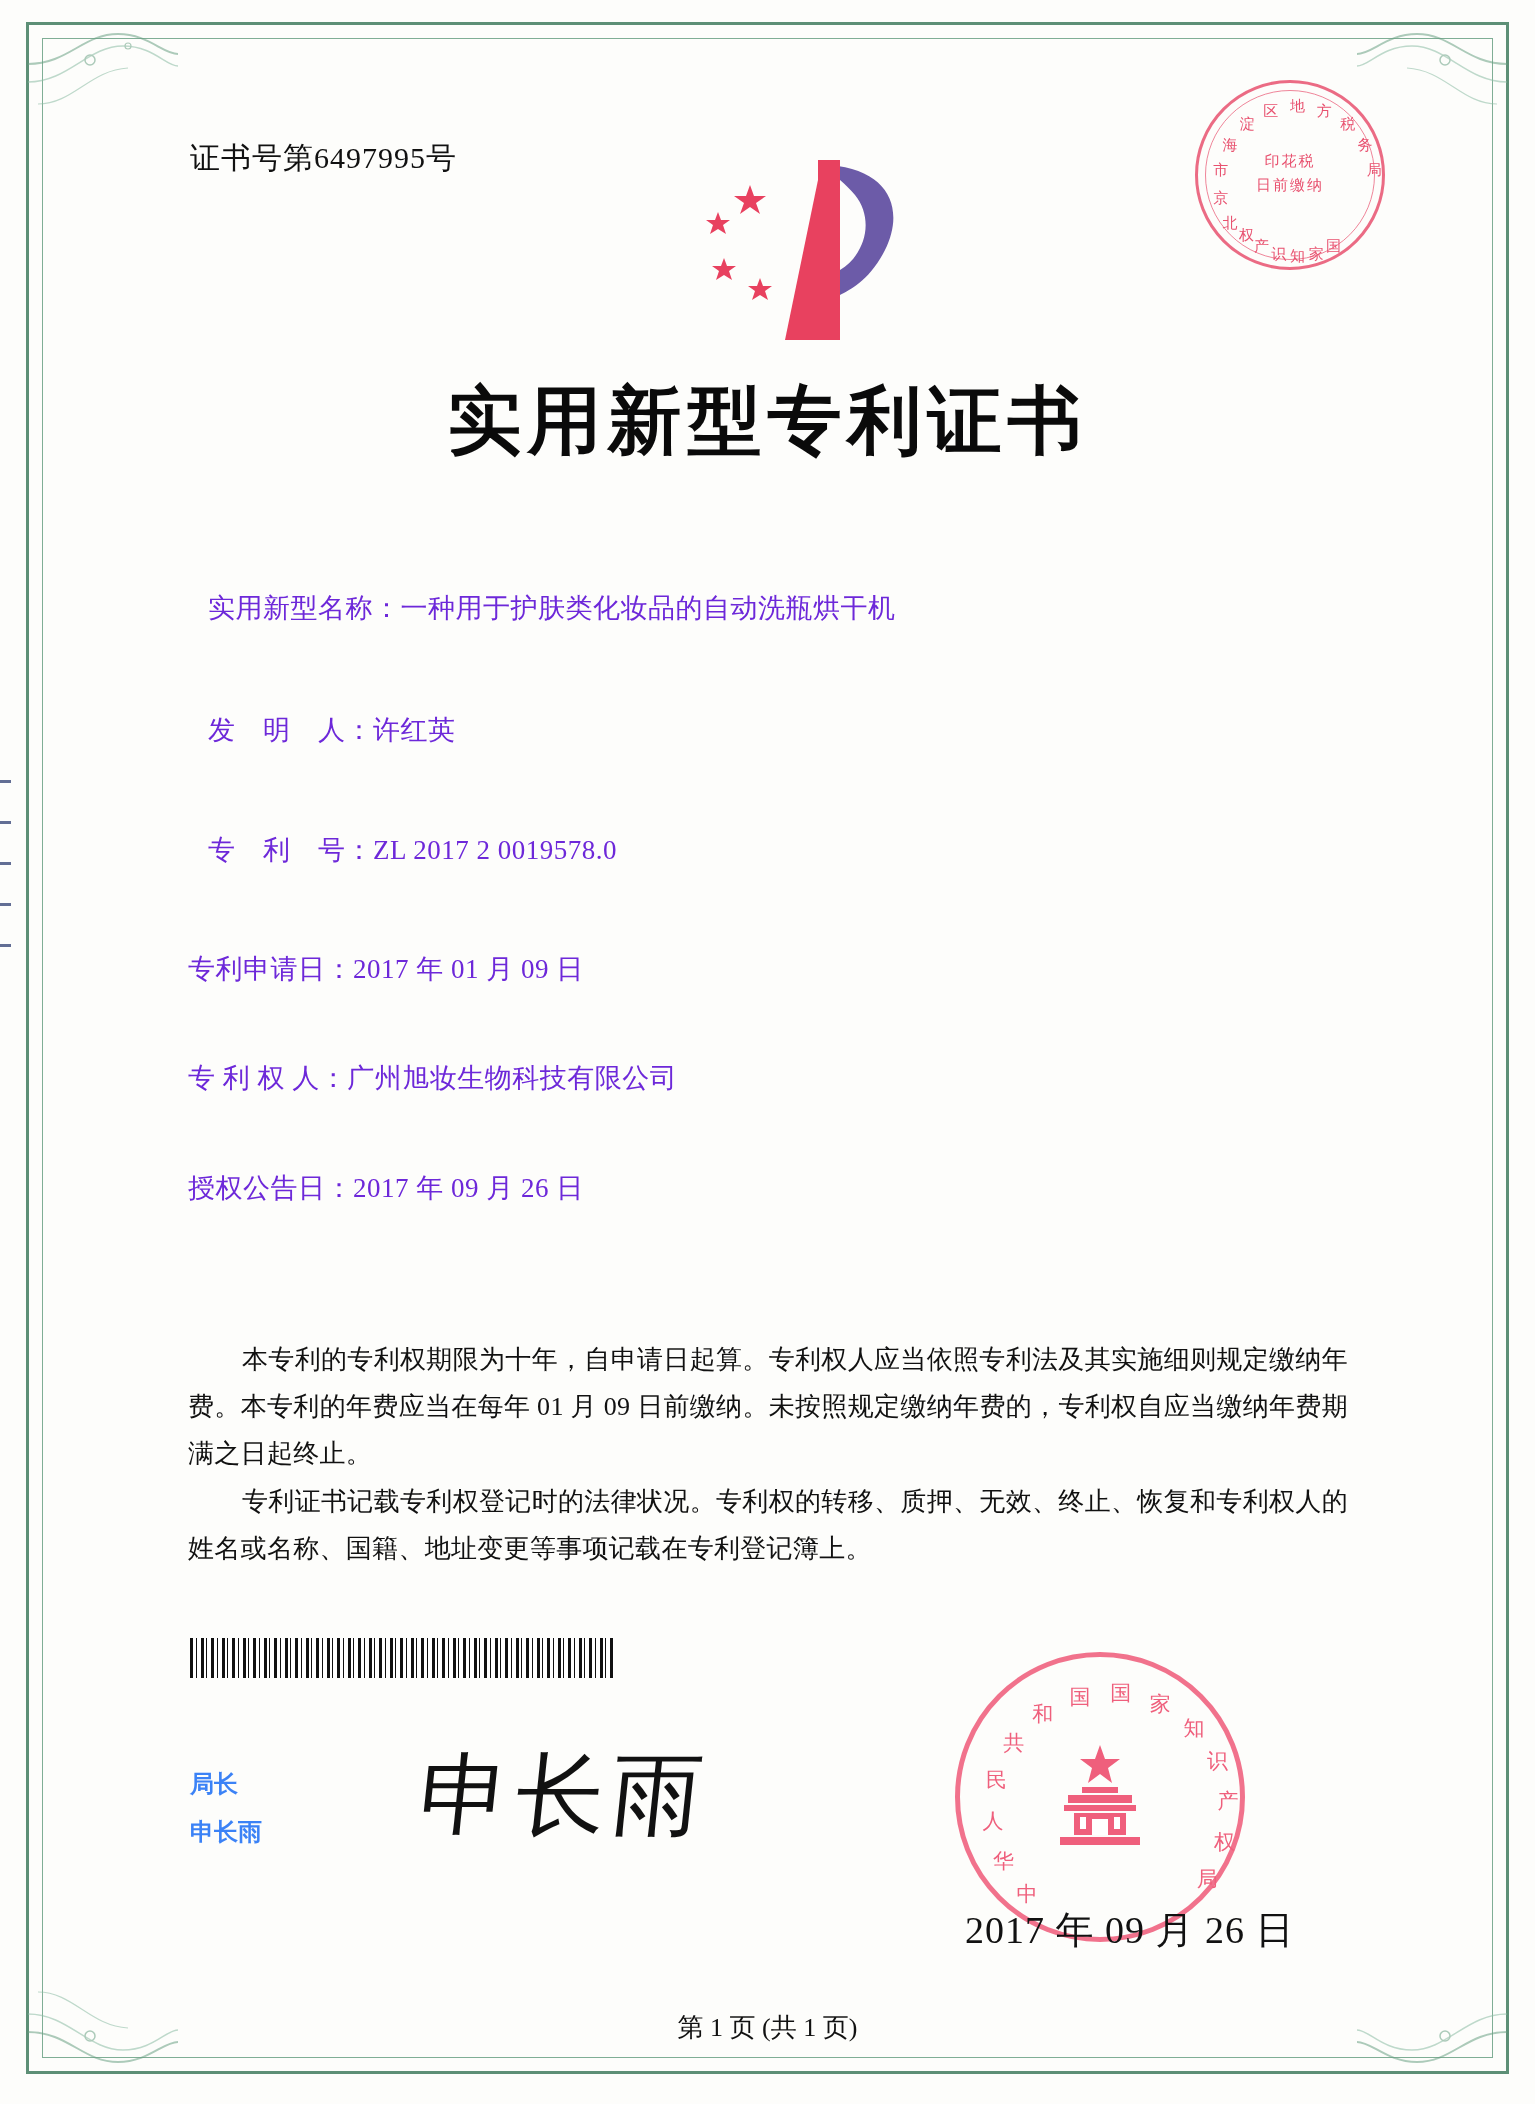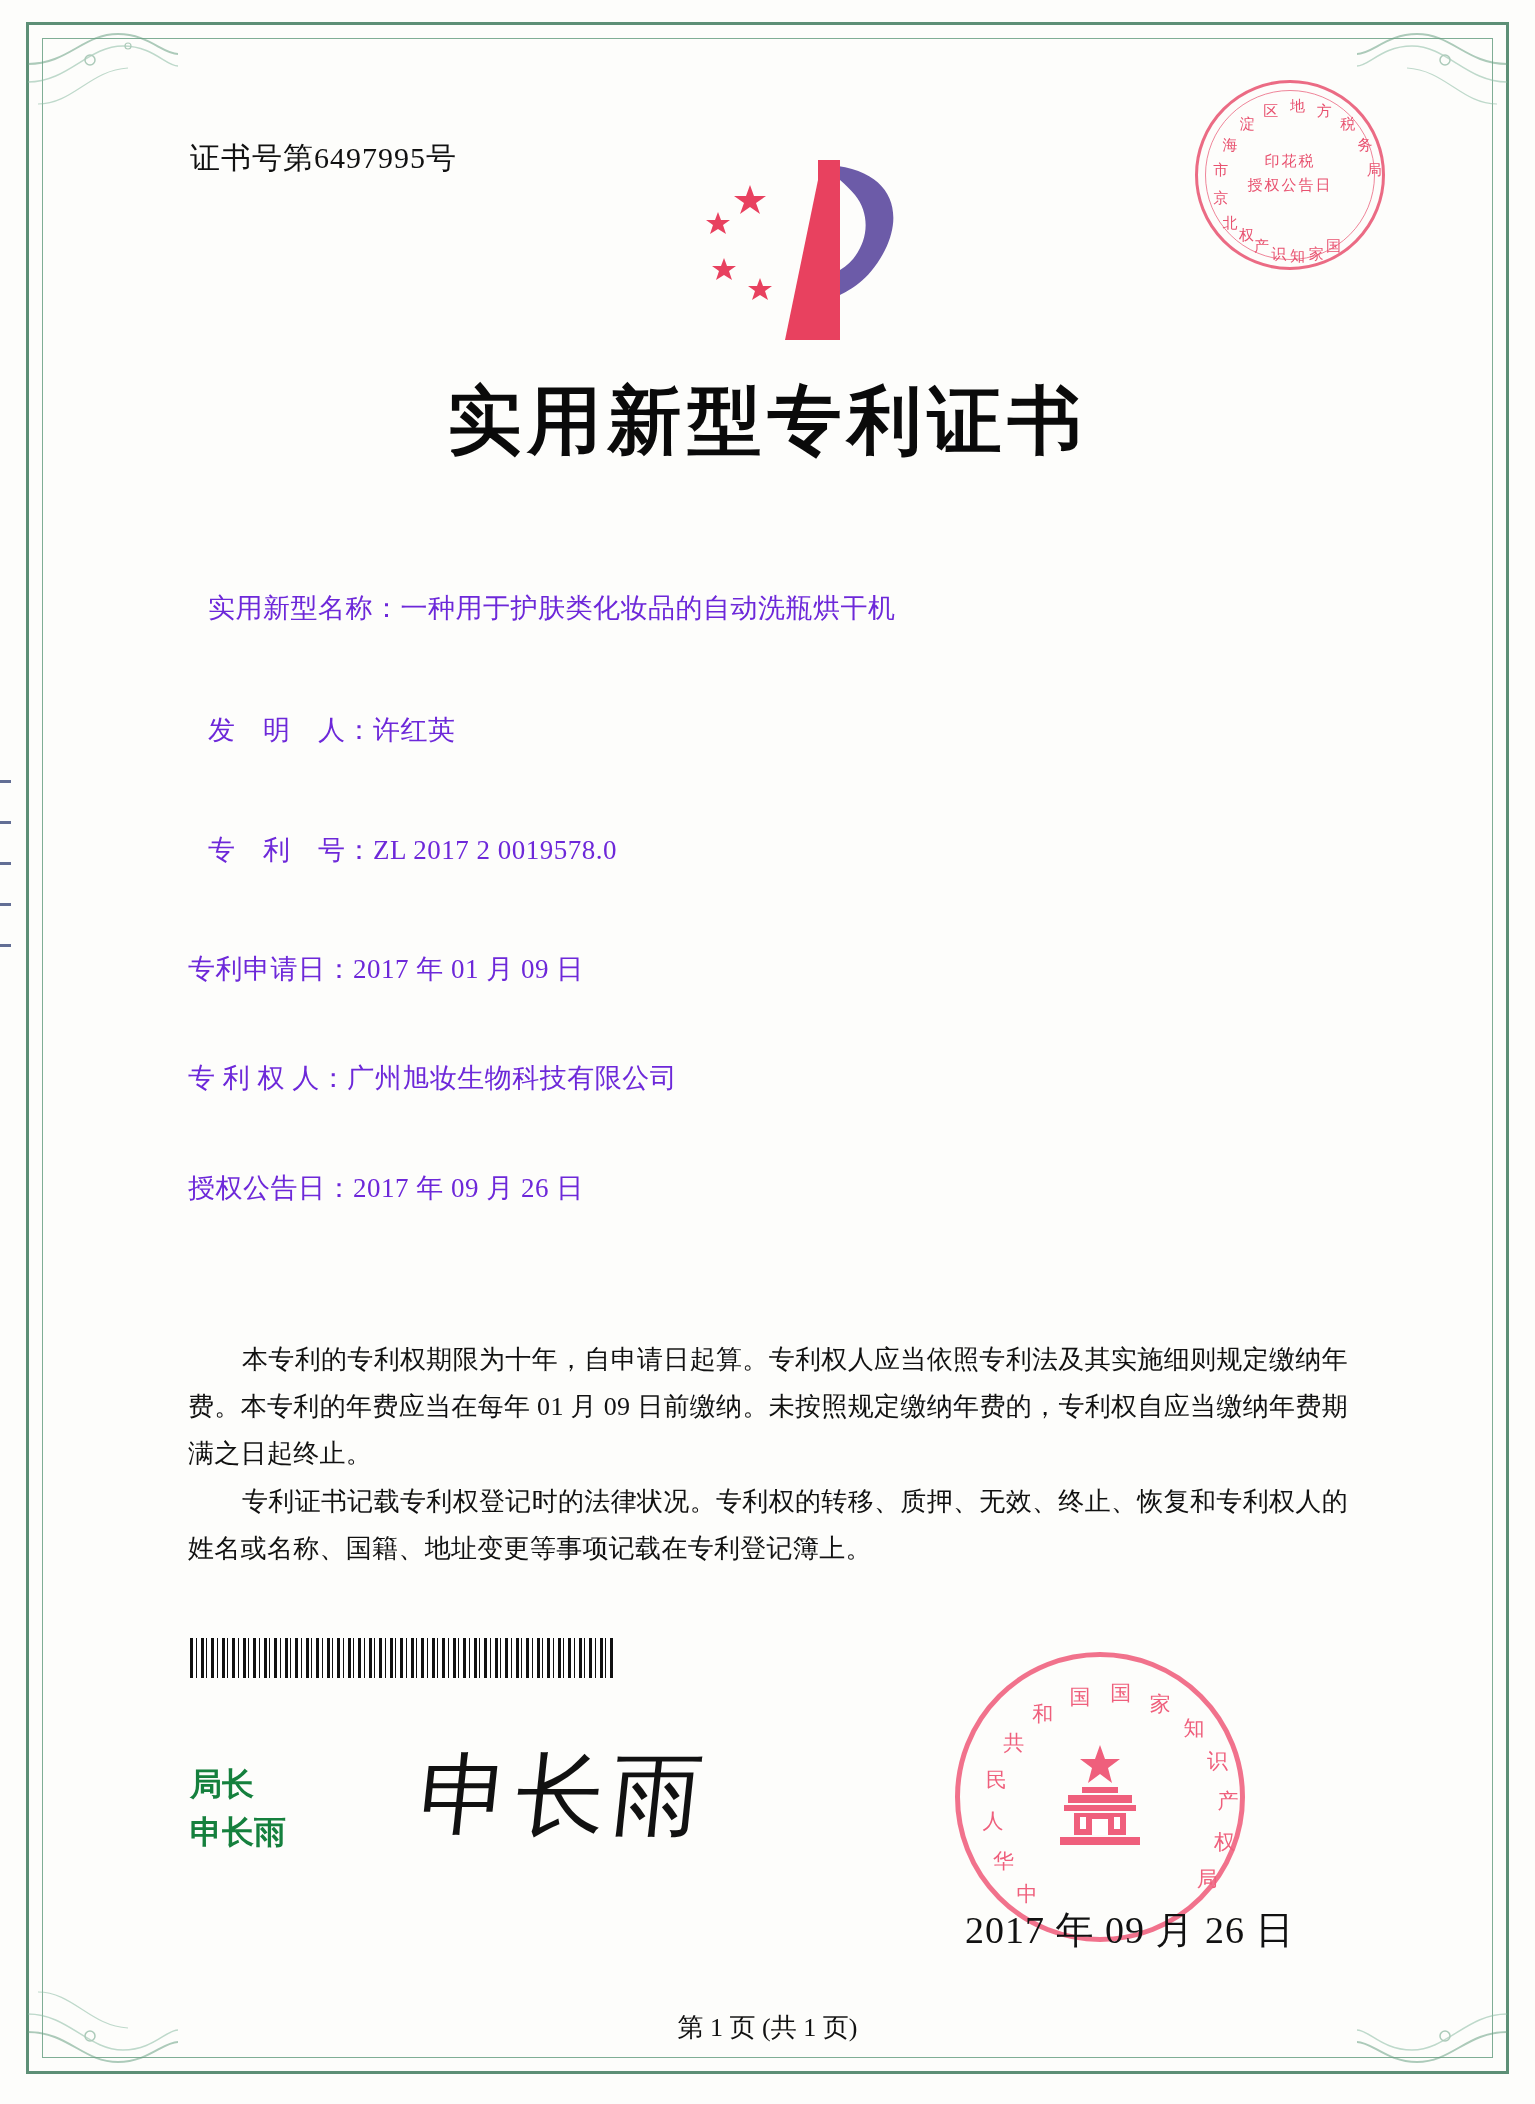--- a/index.html
+++ b/index.html
@@ -163,24 +163,24 @@
         #111 0px, #111 3px, #fff 3px, #fff 6px,
         #111 6px, #111 7px, #fff 7px, #fff 11px,
         #111 11px, #111 14px, #fff 14px, #fff 16px,
         #111 16px, #111 17px, #fff 17px, #fff 21px);
   }
 
   .sign-label {
     position: absolute;
     left: 190px;
     top: 1760px;
-    font-size: 32px;
+    font-size: 24px;
     line-height: 48px;
     font-weight: bold;
-    color: #15803d;
+    color: #3b82f6;
   }
   .signature {
     position: absolute;
     left: 420px;
     top: 1735px;
     font-size: 90px;
     color: #111;
     font-family: "DejaVu Serif", serif;
     letter-spacing: 6px;
     transform: skewX(-6deg);
@@ -315,21 +315,21 @@
         <span style="transform: rotate(60deg) translate(0,-78px) rotate(-60deg);">务</span>
         <span style="transform: rotate(80deg) translate(0,-78px) rotate(-80deg);">局</span>
         <span style="transform: rotate(150deg) translate(0,-72px) rotate(-150deg);">国</span>
         <span style="transform: rotate(165deg) translate(0,-72px) rotate(-165deg);">家</span>
         <span style="transform: rotate(180deg) translate(0,-72px) rotate(-180deg);">知</span>
         <span style="transform: rotate(195deg) translate(0,-72px) rotate(-195deg);">识</span>
         <span style="transform: rotate(210deg) translate(0,-72px) rotate(-210deg);">产</span>
         <span style="transform: rotate(225deg) translate(0,-72px) rotate(-225deg);">权</span>
       </div>
       <div class="txt t1">印花税</div>
-      <div class="txt t2">授权公告日</div>
+      <div class="txt t2">日前缴纳</div>
     </div>
 
     <div class="title">实用新型专利证书</div>
 
     <div class="field f-name">实用新型名称：一种用于护肤类化妆品的自动洗瓶烘干机</div>
     <div class="field f-inv">发　明　人：许红英</div>
     <div class="field f-patno">专　利　号：ZL 2017 2 0019578.0</div>
     <div class="field f-appd">专利申请日：2017 年 01 月 09 日</div>
     <div class="field f-owner">专 利 权 人：广州旭妆生物科技有限公司</div>
     <div class="field f-pubd">授权公告日：2017 年 09 月 26 日</div>

